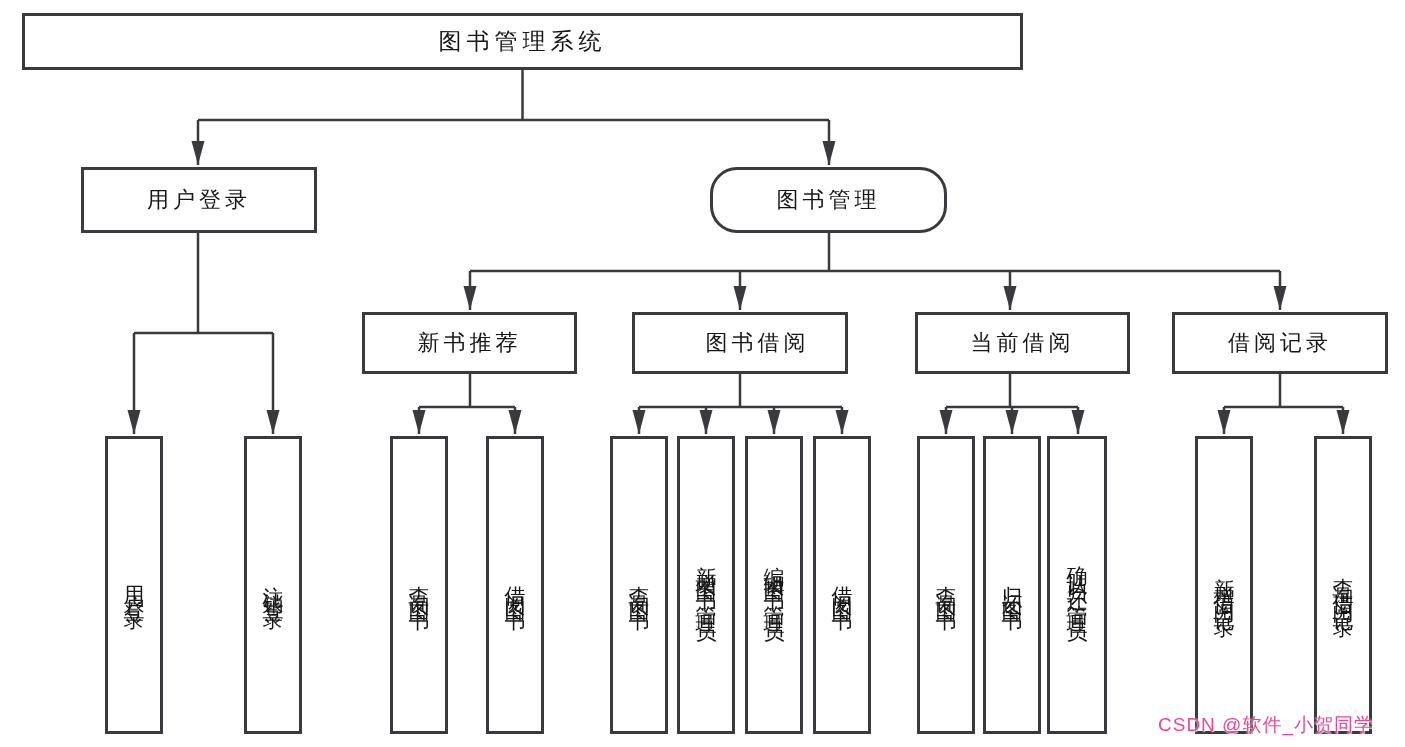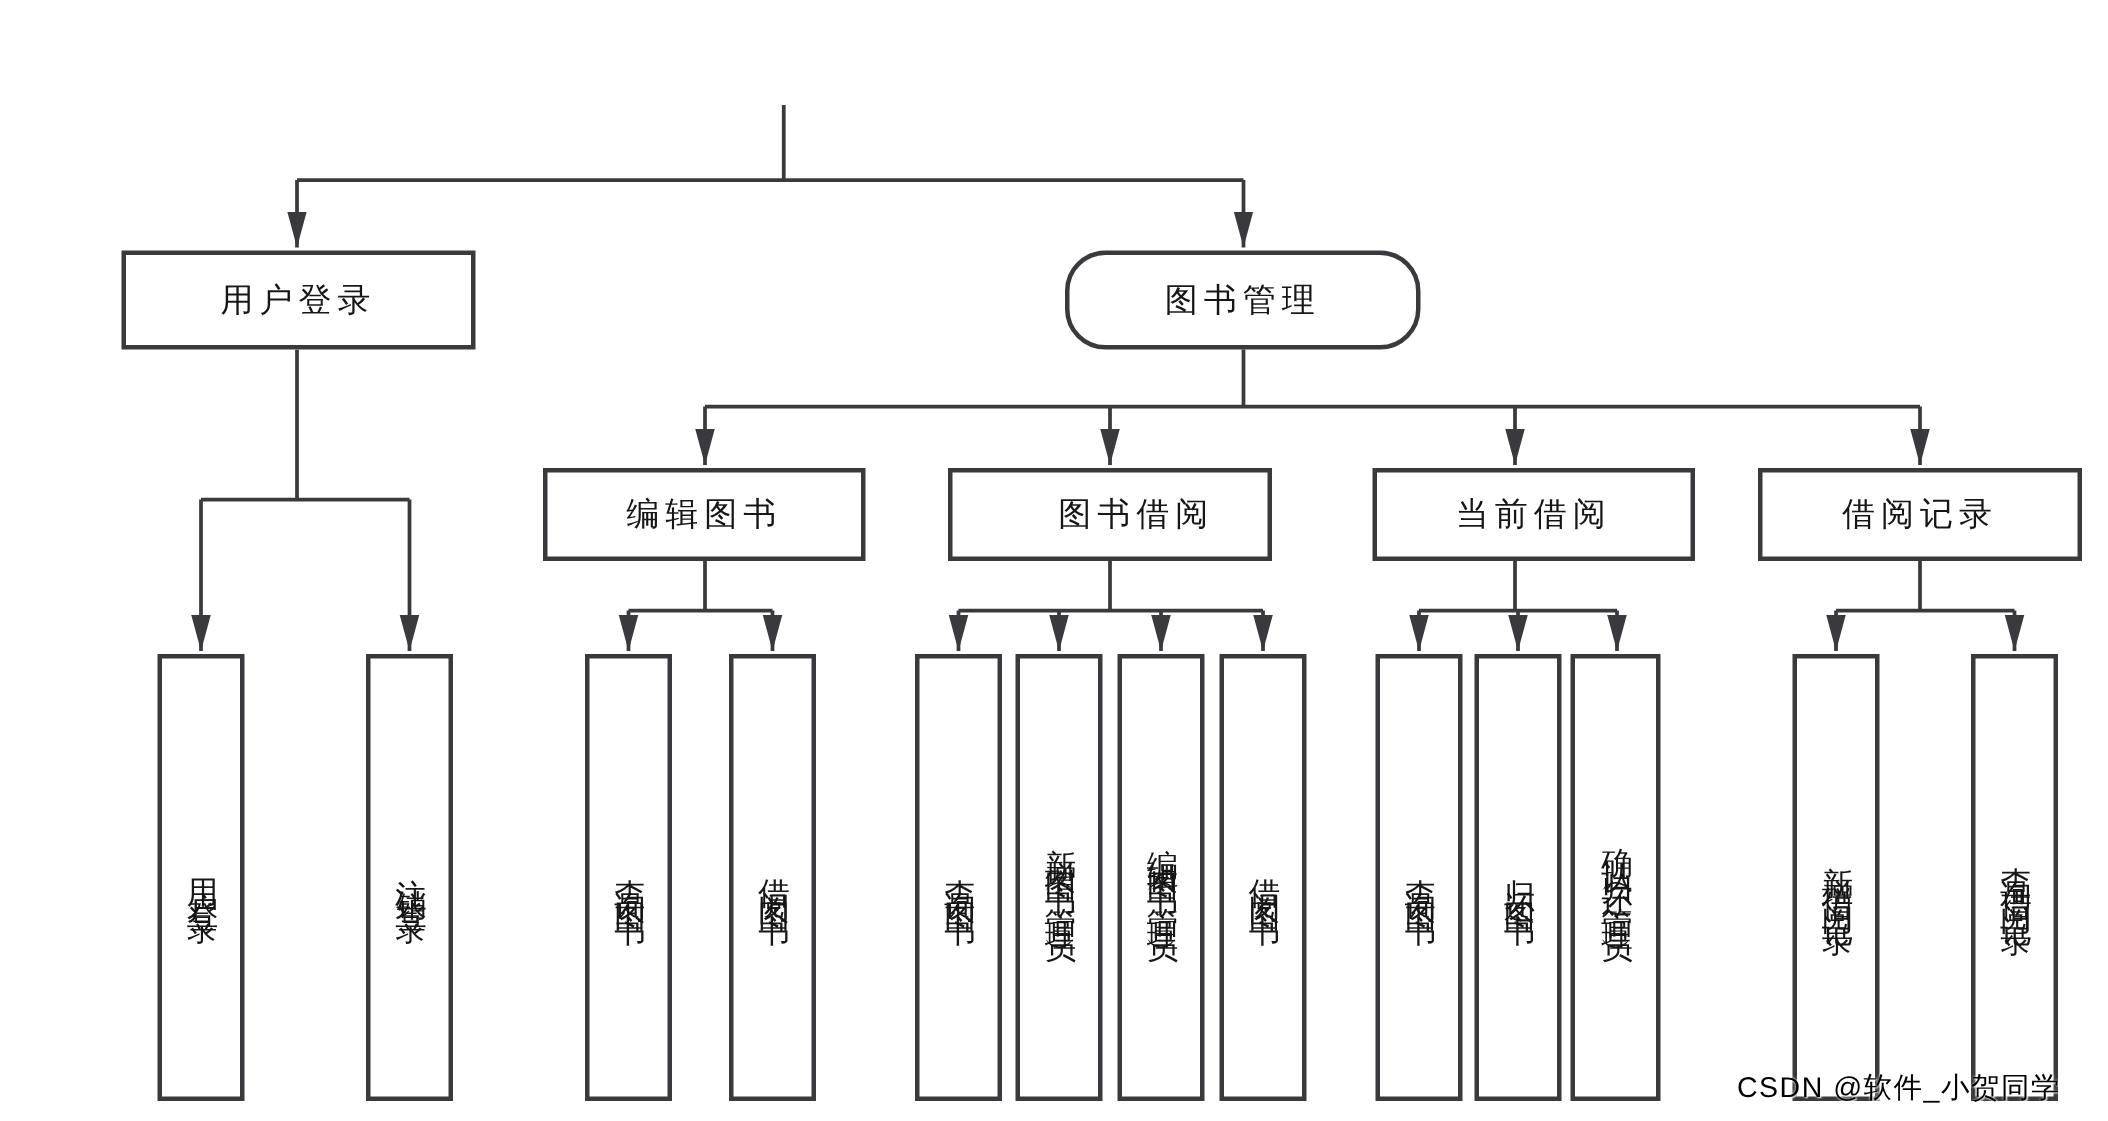--- a/index.html
+++ b/index.html
@@ -28,21 +28,21 @@
     writing-mode:vertical-rl;text-orientation:mixed;
     font-size:21px;letter-spacing:8px;line-height:1.15;
   }
   .lf1{left:105px;}  .lf2{left:244px;}
   .lf3{left:390px;}  .lf4{left:486px;}
   .lf5{left:610px;}  .lf6{left:677px;}  .lf7{left:745px;}  .lf8{left:813px;}
   .lf9{left:917px;}  .lf10{left:983px;} .lf11{left:1047px;width:60px;}
   .lf12{left:1195px;} .lf13{left:1314px;}
   .watermark{
     position:absolute;left:1158px;top:712px;font-size:19px;letter-spacing:1px;
-    color:#000000;white-space:nowrap;
+    color:#ec4899;white-space:nowrap;
     text-shadow:0 0 2px #ffffff,1px 1px 1px rgba(255,255,255,0.85);
   }
 </style>
 </head>
 <body>
 
 <div class="canvas">
 
   <svg class="connectors" viewBox="0 0 1405 747" xmlns="http://www.w3.org/2000/svg" aria-hidden="true">
     <defs>
@@ -87,30 +87,33 @@
       <line x1="1012" y1="407" x2="1012" y2="434" marker-end="url(#arw)"></line>
       <line x1="1078" y1="407" x2="1078" y2="434" marker-end="url(#arw)"></line>
 
       <path d="M1280 374 V407"></path>
       <path d="M1224 407 H1343"></path>
       <line x1="1224" y1="407" x2="1224" y2="434" marker-end="url(#arw)"></line>
       <line x1="1343" y1="407" x2="1343" y2="434" marker-end="url(#arw)"></line>
     </g>
   </svg>
 
+  <div class="box h-box root-box">
+    <span>图书管理系统</span>
+  </div>
 
   <div class="box h-box l2-user">
     <span>用户登录</span>
   </div>
   <div class="box h-box l2-book">
     <span>图书管理</span>
   </div>
 
   <div class="box h-box l3 l3-a">
-    <span>编辑图书</span>
+    <span>新书推荐</span>
   </div>
   <div class="box h-box l3 l3-b">
     <span>图书借阅</span>
   </div>
   <div class="box h-box l3 l3-c">
     <span>当前借阅</span>
   </div>
   <div class="box h-box l3 l3-d">
     <span>借阅记录</span>
   </div>

